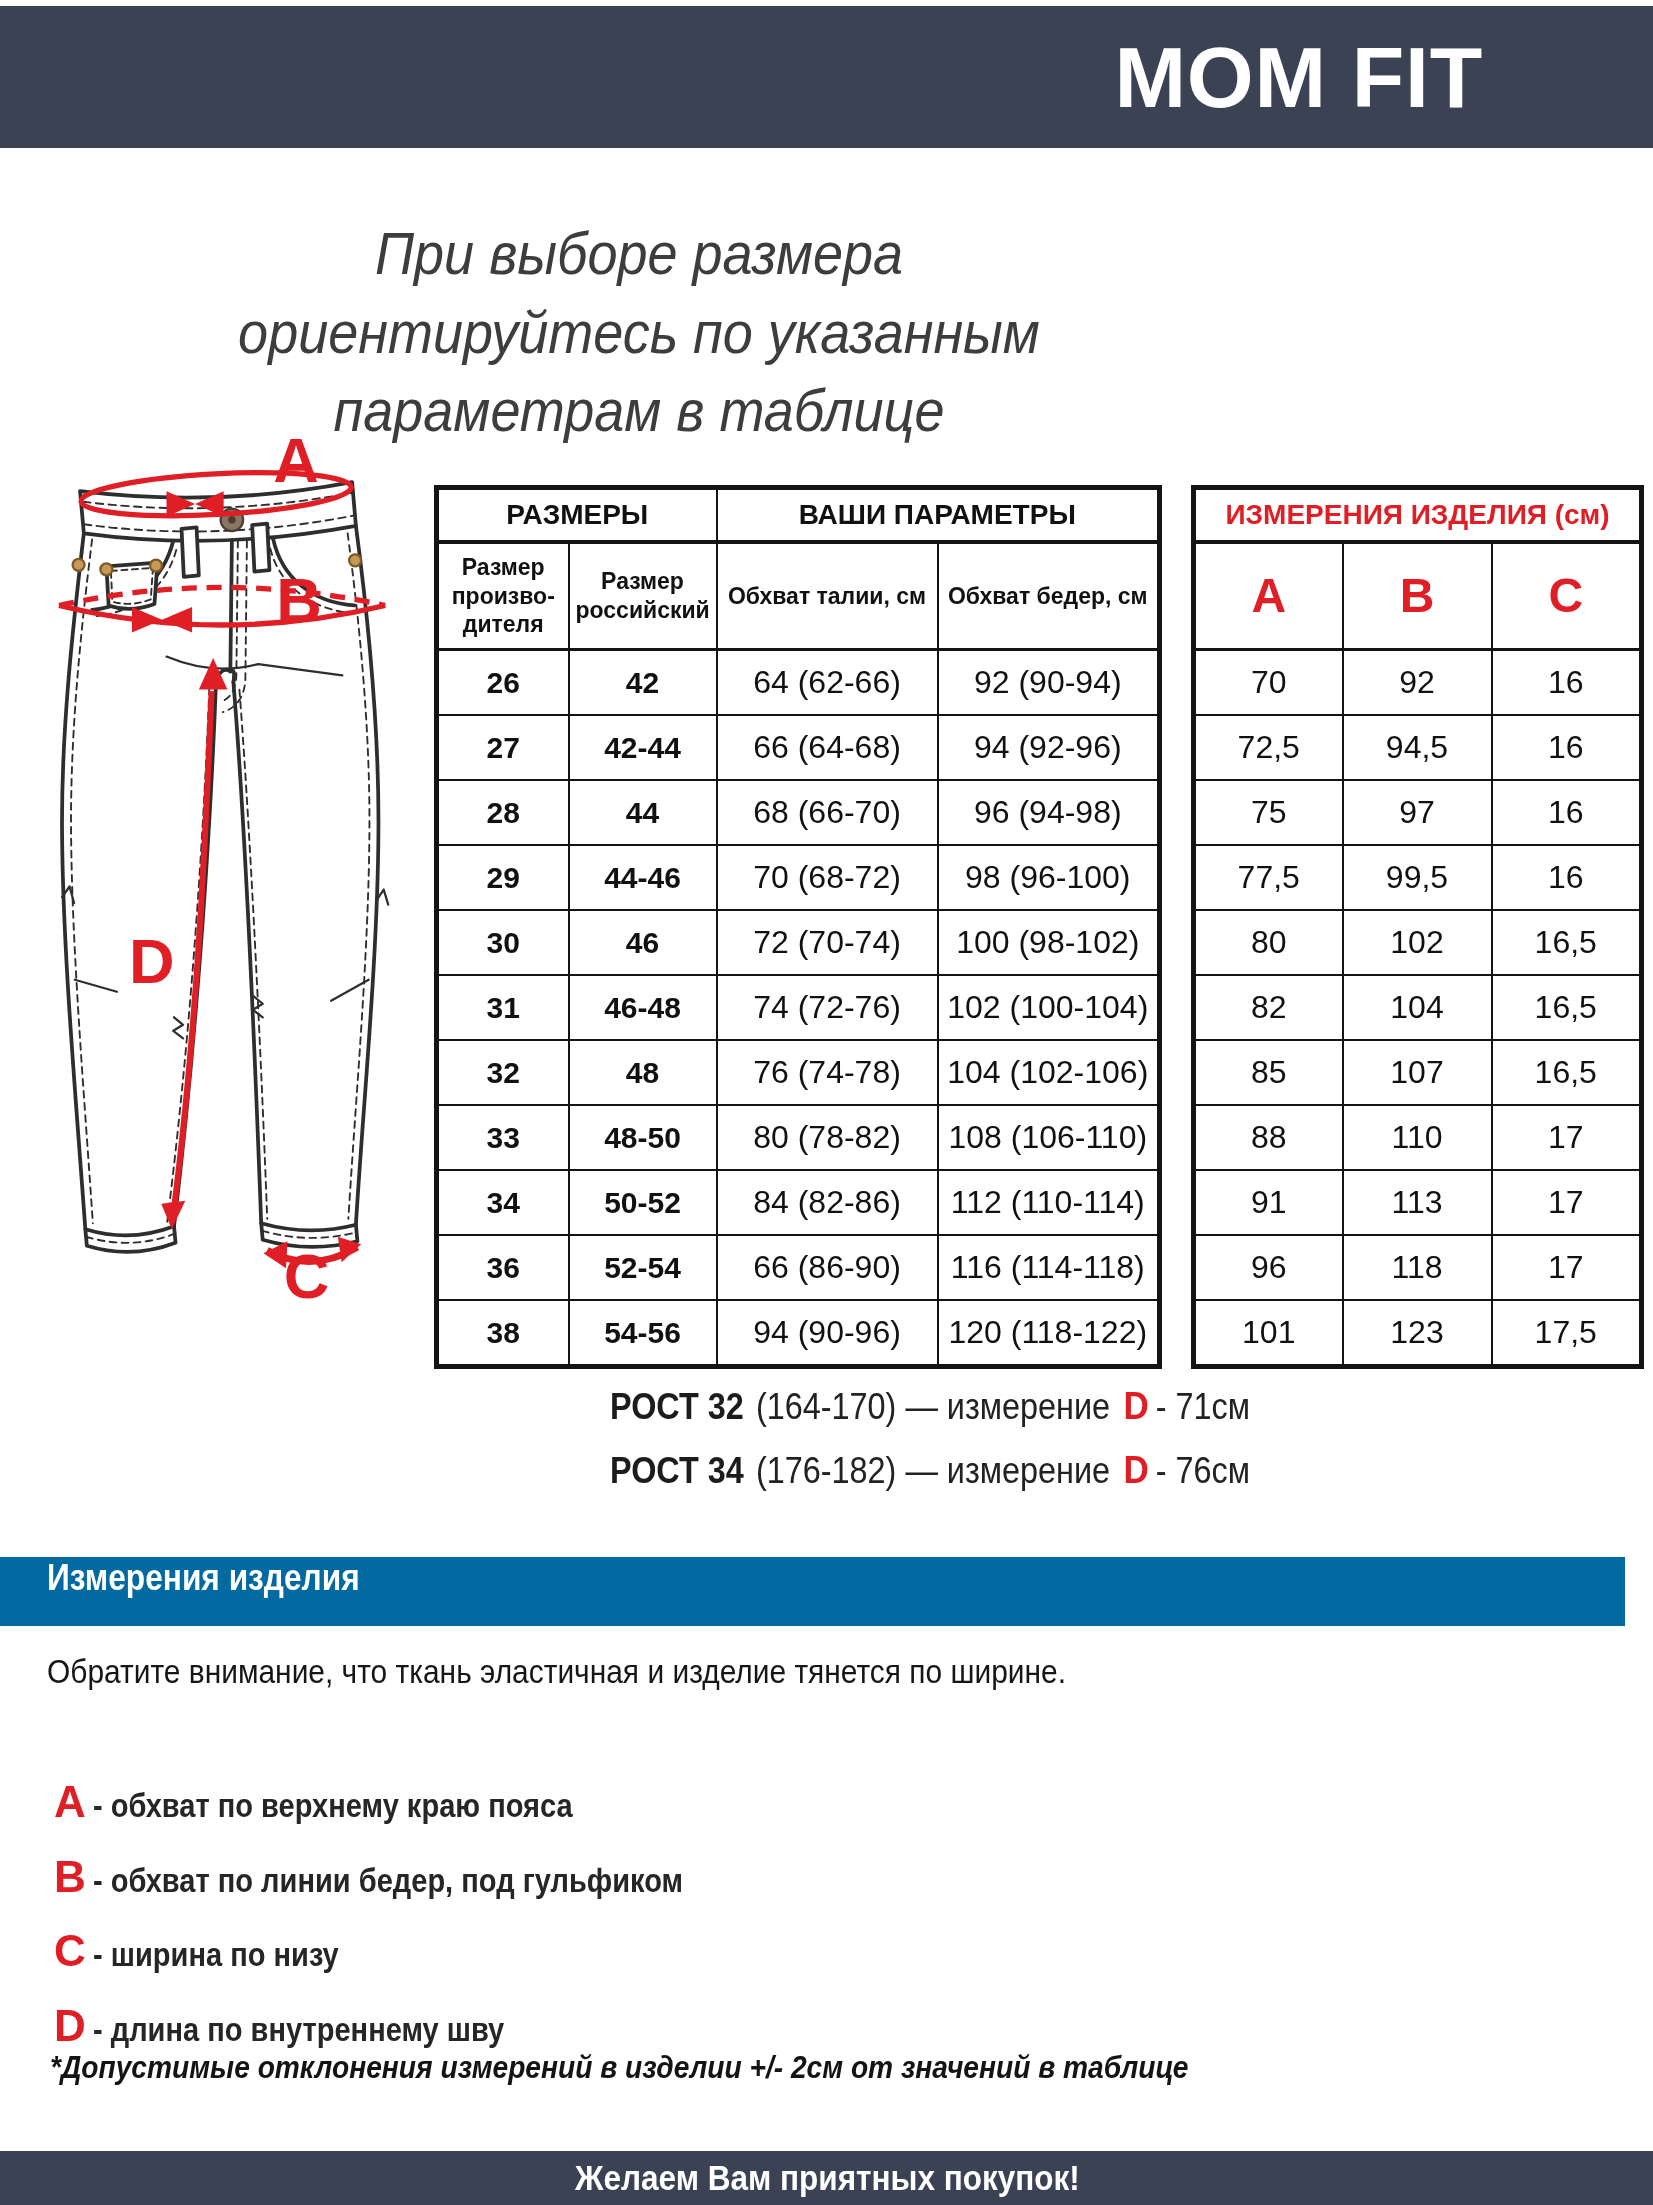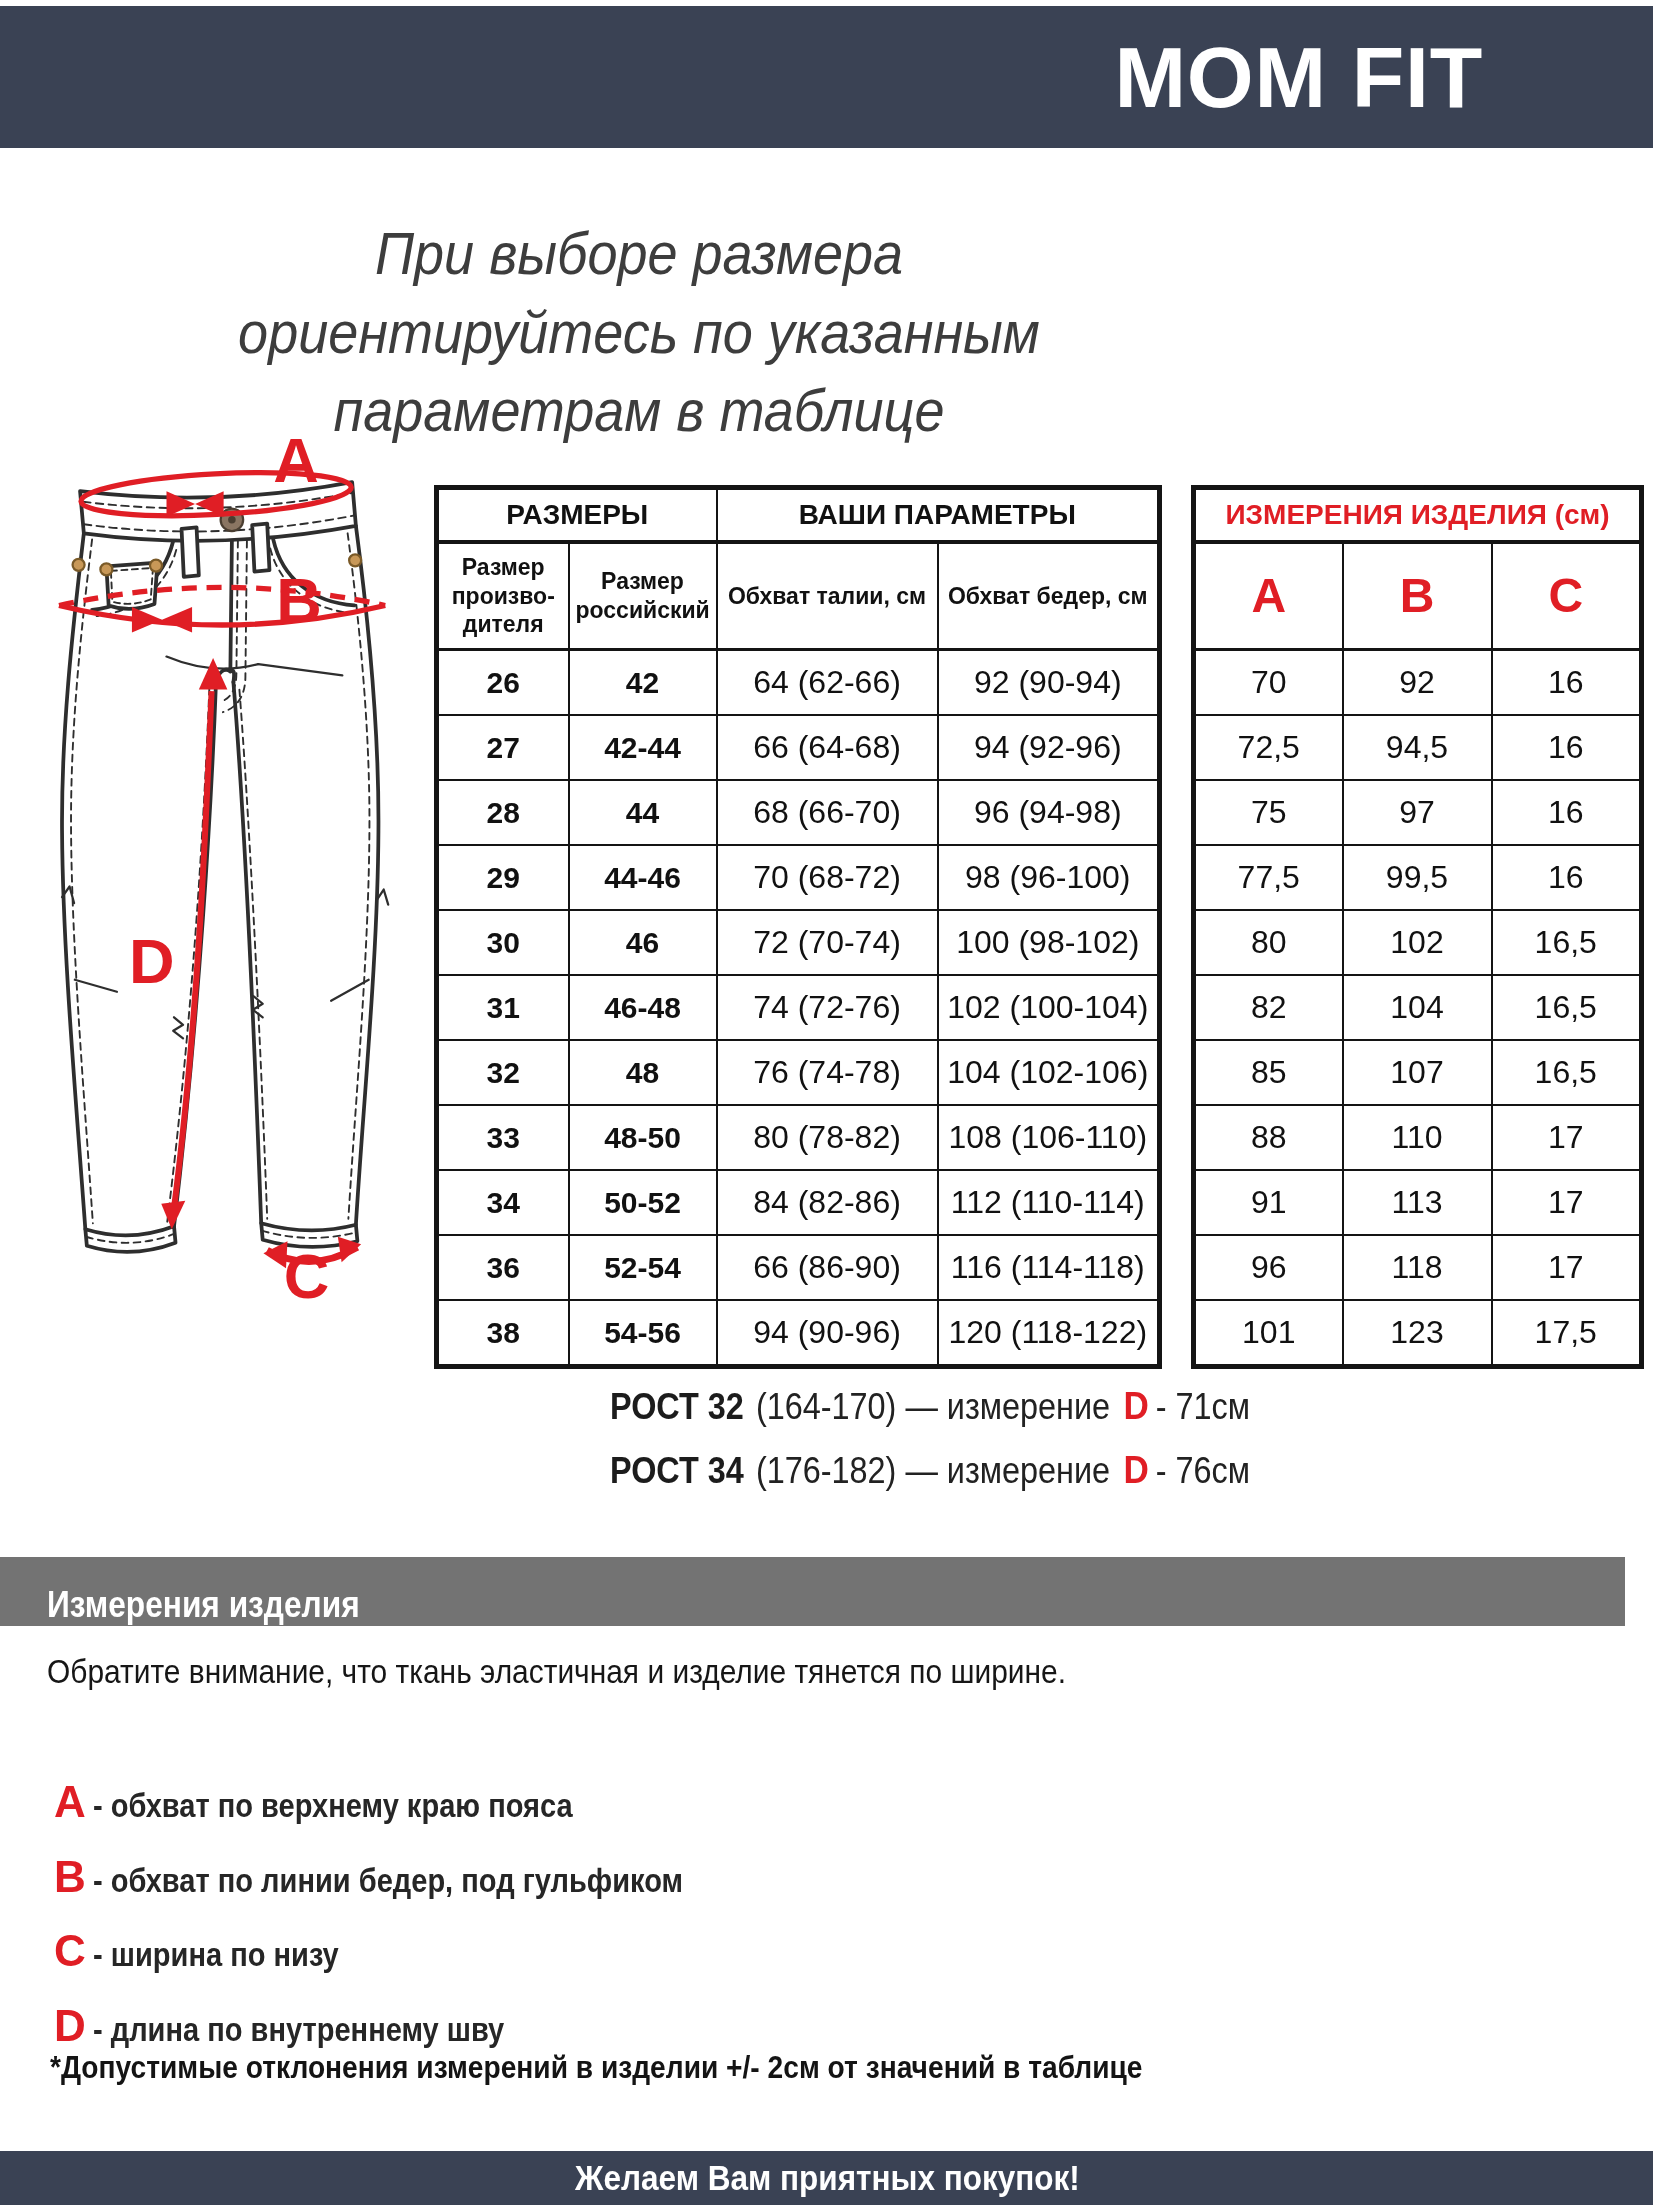--- a/index.html
+++ b/index.html
@@ -34,33 +34,33 @@
   .product-table tr.d td { font-size:32px; }
 
   
   .rost { position:absolute; left:434px; top:1384px; width:992px; text-align:center; white-space:nowrap; }
   .rost .row { margin-bottom:19.5px; font-size:36px; color:#222; }
   .rost .lbl { font-weight:bold; margin-right:13.5px; color:#1c1c1c; }
   .rost .rng { margin-right:15px; }
   .rost .ltr { color:#e01e25; font-weight:bold; font-size:39px; margin-right:7.5px; }
 
   
-  .section-band { position:absolute; left:0; top:1557px; width:1625px; height:69px; background:#737373;
-                  display:flex; align-items:flex-end; padding-left:47px; box-sizing:border-box; }
+  .section-band { position:absolute; left:0; top:1557px; width:1625px; height:69px; background:#0369a1;
+                  display:flex; align-items:flex-start; padding-left:47px; box-sizing:border-box; }
   .section-band span { color:#fff; font-weight:bold; font-size:36px; }
 
   .note { position:absolute; left:47px; top:1652px; font-size:34px; color:#161616; white-space:nowrap; }
 
   
   .legend { position:absolute; left:54px; top:1780px; }
   .legend-row { margin-bottom:19.5px; line-height:44px; white-space:nowrap; }
   .legend-row .letter { color:#e01e25; font-weight:bold; font-size:44px; display:inline-block; min-width:39px; }
   .legend-row .txt { font-weight:bold; font-size:33px; color:#262626; }
 
-  .footnote { position:absolute; left:50px; top:2049px; font-size:32px; font-weight:bold; 
+  .footnote { position:absolute; left:50px; top:2049px; font-size:32px; font-weight:bold; font-style:italic;
               color:#141414; white-space:nowrap; }
 
   .bottom-banner { position:absolute; left:0; top:2151px; width:1654px; height:54px; background:#3a4254;
                    display:flex; align-items:center; justify-content:center; }
   .bottom-banner div { color:#fff; font-weight:bold; font-size:35px; white-space:nowrap; }
 
   
   .jeans { position:absolute; left:19px; top:380px; width:410px; height:992px; }
   .jeans text { font-family:"Liberation Sans", sans-serif; font-weight:bold; font-size:84px; fill:#e01e25; }
 </style>

